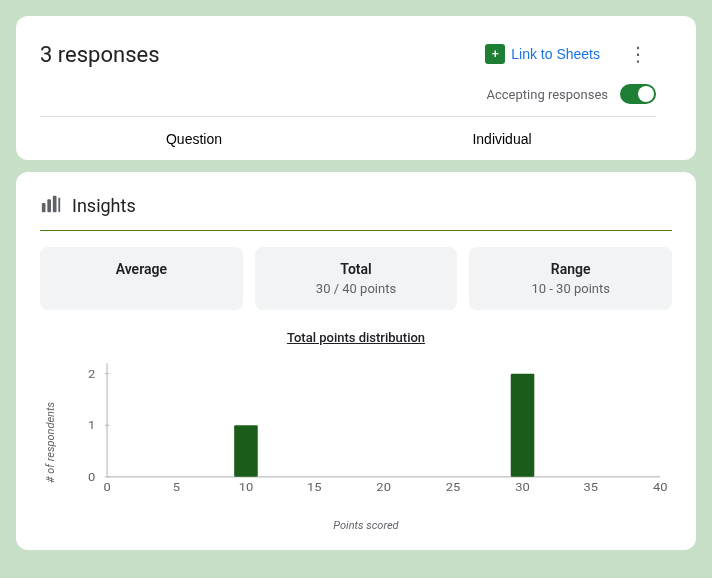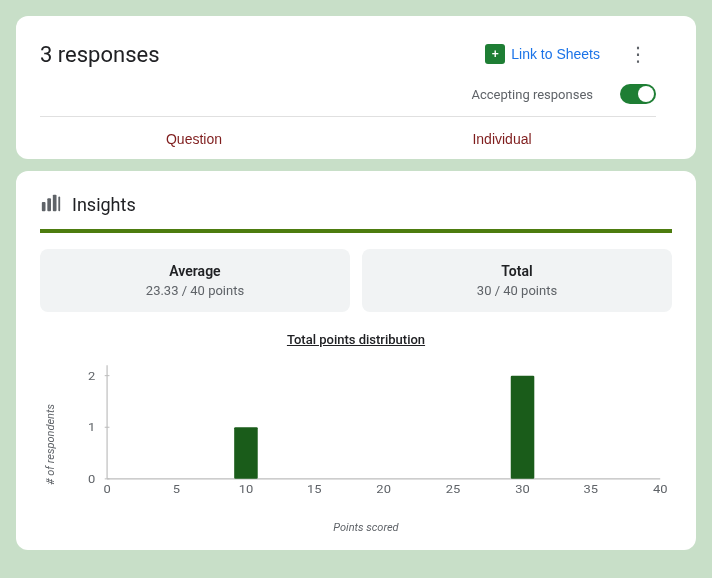--- a/index.html
+++ b/index.html
@@ -78,21 +78,21 @@
       display: flex;
       align-items: center;
       justify-content: center;
       width: 36px;
       height: 36px;
     }
     .accepting-row {
       display: flex;
       align-items: center;
       justify-content: flex-end;
-      gap: 27px;
+      gap: 12px;
       padding: 4px 0 12px 0;
       font-size: 13px;
       color: #5f6368;
     }
     .toggle {
       width: 36px;
       height: 20px;
       background: #1e7e34;
       border-radius: 10px;
       position: relative;
@@ -109,21 +109,21 @@
     }
     .tabs {
       display: flex;
       border-top: 1px solid #e0e0e0;
     }
     .tab {
       flex: 1;
       text-align: center;
       padding: 14px 0;
       font-size: 14px;
-      color: #7f1d1d;
+      color: #000000;
       cursor: pointer;
       position: relative;
       font-weight: 500;
       border: none;
       background: none;
     }
     .tab.active {
       color: #1e7e34;
     }
     .tab.active::after {
@@ -139,21 +139,21 @@
     
     .insights-card {
       padding: 20px 24px;
     }
     .insights-header {
       display: flex;
       align-items: center;
       gap: 10px;
       margin-bottom: 16px;
       padding-bottom: 12px;
-      border-bottom: 4px solid #4d7c0f;
+      border-bottom: 1px solid #4d7c0f;
     }
     .insights-title {
       font-size: 18px;
       font-weight: 400;
       color: #202124;
     }
     .stats-row {
       display: flex;
       gap: 12px;
       margin-bottom: 20px;
@@ -260,25 +260,28 @@
         <rect x="14" y="4" width="4" height="18" rx="1" fill="#5f6368"></rect>
         <rect x="20" y="6" width="2" height="16" rx="1" fill="#5f6368"></rect>
       </svg>
     </span>
     <span class="insights-title">Insights</span>
   </div>
 
   <div class="stats-row">
     <div class="stat-box">
       <div class="stat-label">Average</div>
-      <div class="stat-value">23.33 / 40 points</div>
     </div>
     <div class="stat-box">
       <div class="stat-label">Total</div>
       <div class="stat-value">30 / 40 points</div>
+    </div>
+    <div class="stat-box">
+      <div class="stat-label">Range</div>
+      <div class="stat-value">10 - 30 points</div>
     </div>
   </div>
 
   <div class="chart-title">Total points distribution</div>
 
   <div class="chart-container">
     <div class="y-axis-label"># of respondents</div>
     <div class="chart-area">
       <svg class="chart-svg" viewBox="0 0 520 155" preserveAspectRatio="none">
 

